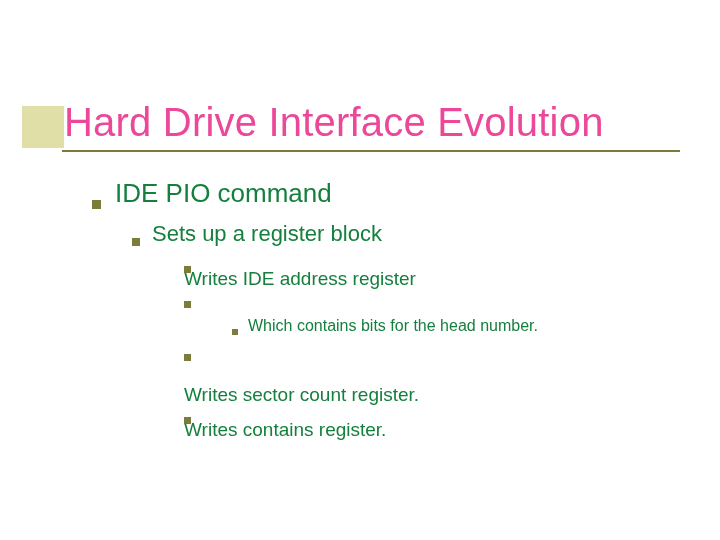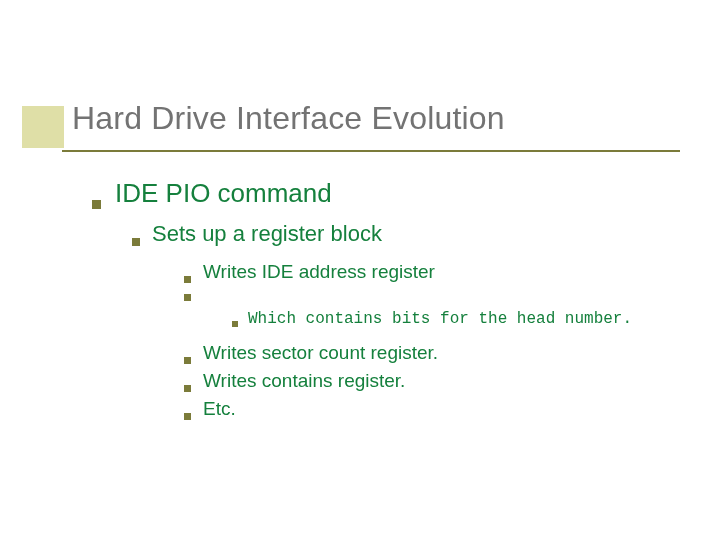--- a/index.html
+++ b/index.html
@@ -22,23 +22,23 @@
     top: 106px;
     left: 22px;
     width: 42px;
     height: 42px;
     background: #dfdfa7;
     z-index: 0;
   }
   .title {
     position: absolute;
     top: 100px;
-    left: 72px;
-    font-size: 32px;
-    color: #737373;
+    left: 64px;
+    font-size: 40px;
+    color: #ec4899;
     font-weight: 400;
     letter-spacing: 0.2px;
     z-index: 1;
     white-space: nowrap;
   }
   .underline {
     position: absolute;
     top: 150px;
     left: 62px;
     width: 618px;
@@ -65,29 +65,29 @@
     position: relative;
   }
   .l1 { margin-bottom: 12px; }
   .l1 .bullet { width: 9px; height: 9px; margin-right: 14px; top: 7px; }
   .l1 .text { font-size: 26px; }
 
   .l2 { margin-left: 40px; margin-bottom: 14px; margin-top: 2px; text-align: right; }
   .l2 .bullet { width: 8px; height: 8px; margin-right: 12px; top: 5px; }
   .l2 .text { font-size: 22px; }
 
-  .l3 { margin-left: 92px; margin-bottom: 6px; }
+  .l3 { margin-left: 92px; margin-bottom: 6px; flex-direction: column; }
   .l3 .bullet { width: 7px; height: 7px; margin-right: 12px; top: 5px; }
   .l3 .text { font-size: 19px; }
 
-  .l4 { margin-left: 140px; margin-bottom: 6px; margin-top: 14px; font-family: Liberation Mono, monospace; }
+  .l4 { margin-left: 140px; margin-bottom: 6px; margin-top: 14px; }
   .l4 .bullet { width: 6px; height: 6px; margin-right: 10px; top: 4px; }
   .l4 .text { font-size: 16px; }
 
-  .gap-above { margin-top: 14px; }
+  .gap-above { margin-top: 14px; gap: 28px; }
 </style>
 </head>
 <body>
 
 <div class="slide">
   <div class="accent-box"></div>
   <div class="title">Hard Drive Interface Evolution</div>
   <div class="underline"></div>
 
   <div class="content">
@@ -119,19 +119,15 @@
     <div class="row l3 gap-above">
       <span class="bullet"></span>
       <span class="text">Writes sector count register.</span>
     </div>
 
     <div class="row l3">
       <span class="bullet"></span>
       <span class="text">Writes contains register.</span>
     </div>
 
-    <div class="row l3">
-      <span class="bullet"></span>
-      <span class="text">Etc.</span>
-    </div>
 
   </div>
 </div>
 
 </body></html>

